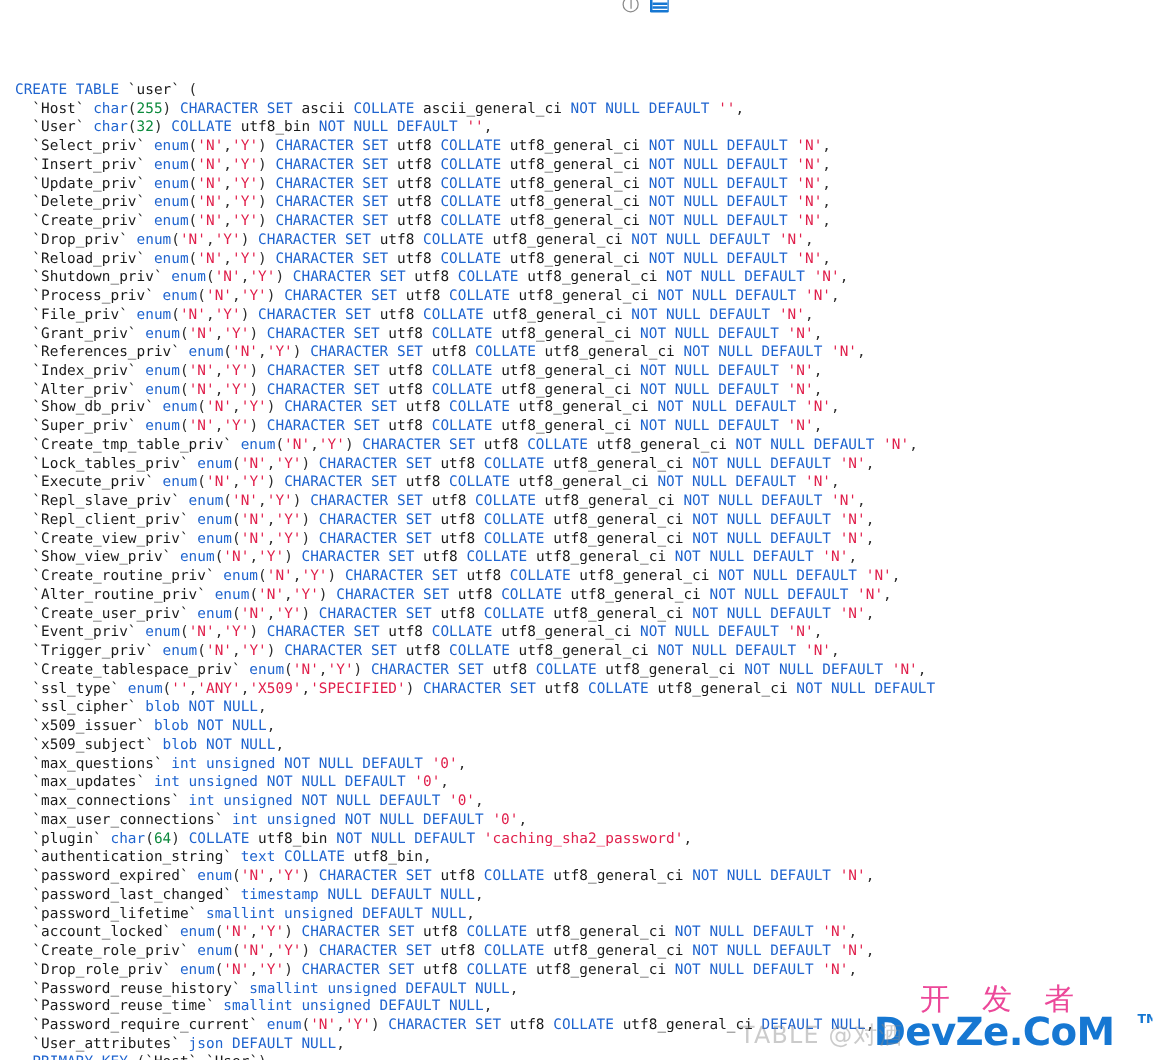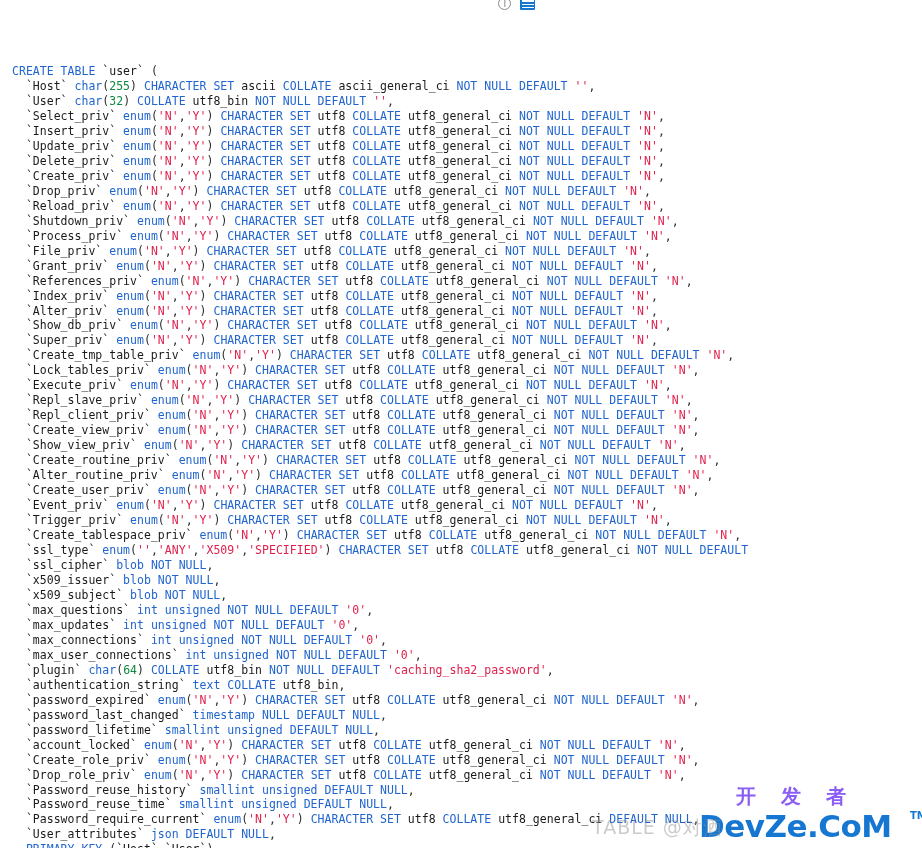--- a/index.html
+++ b/index.html
@@ -111,23 +111,23 @@
     top: 786px;
     width: 223px;
     height: 58px;
     pointer-events: none;
   }
   #wm-cn {
     position: absolute;
     left: 37px;
     top: -3px;
     font-family: "DejaVu Sans", sans-serif;
-    font-size: 20px;
-    font-weight: 700;
-    color: #8b5cf6;
+    font-size: 24px;
+    font-weight: 400;
+    color: #ec4899;
     letter-spacing: 9px;
     white-space: nowrap;
   }
   #wm-en {
     position: absolute;
     left: 0px;
     top: 22px;
     font-family: "DejaVu Sans", sans-serif;
     font-size: 31px;
     font-weight: 700;

